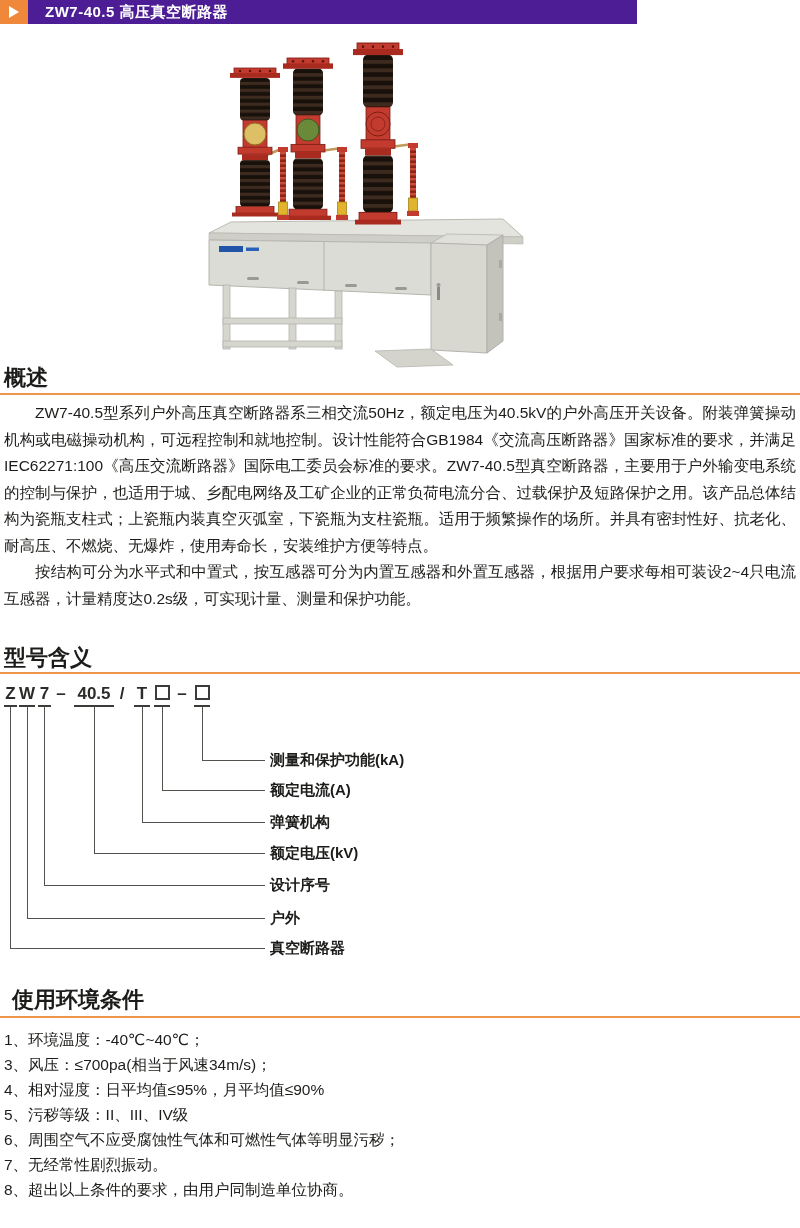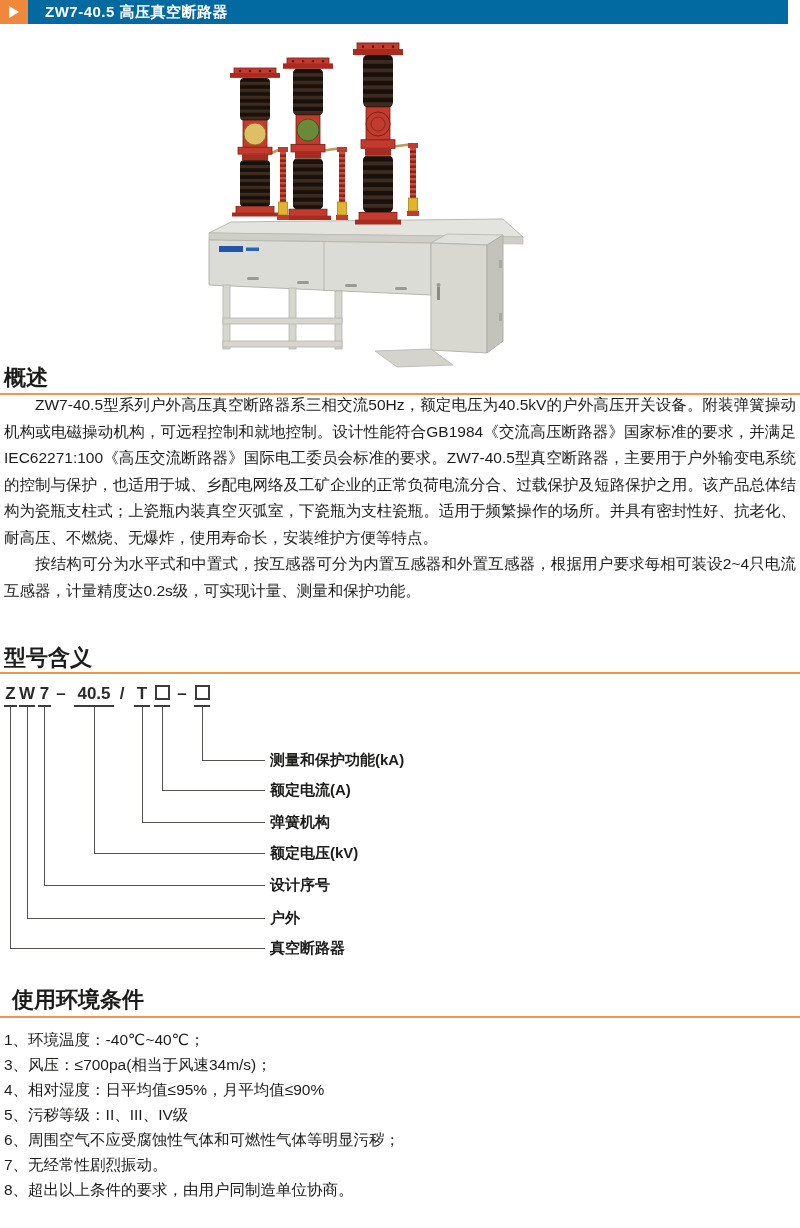--- a/index.html
+++ b/index.html
@@ -2,37 +2,37 @@
 <html><head>
 <meta charset="utf-8">
 <style>
   html,body{margin:0;padding:0;}
   body{
     width:800px;height:1228px;position:relative;background:#ffffff;
     font-family:"Liberation Sans","DejaVu Sans",sans-serif;
     color:#1e1e1e;overflow:hidden;
   }
   
-  .header{position:absolute;left:0;top:0;width:788px;height:24px;background:#0369a1;}
+  .header{position:absolute;left:0;top:0;width:637px;height:24px;background:#4c1d95;}
   .header-accent{position:absolute;left:0;top:0;width:28px;height:24px;background:#F0883C;}
   .header-tri{position:absolute;left:9px;top:6px;width:0;height:0;
     border-left:10px solid #ffffff;border-top:6px solid transparent;border-bottom:6px solid transparent;}
   .header-title{position:absolute;left:45px;top:0;line-height:24px;color:#ffffff;
     font-weight:bold;font-size:15px;letter-spacing:0.5px;white-space:nowrap;}
   
   .sec-heading{position:absolute;left:4px;font-size:22px;font-weight:bold;color:#1c1c1a;line-height:24px;}
   #h-overview{top:366px;}
   #h-model{top:646px;}
   #h-env{top:988px;margin-left:8px;}
   .rule{position:absolute;left:0;width:800px;height:2px;background:#F0964B;}
   #r1{top:393px;}
   #r2{top:672px;}
   #r3{top:1016px;}
   
-  .body-text{position:absolute;left:4px;top:392px;width:792px;font-size:15.5px;
+  .body-text{position:absolute;left:4px;top:400px;width:792px;font-size:15.5px;
     line-height:26.5px;text-align:justify;color:#1c1c1a;}
   .body-text p{margin:0;text-indent:2em;}
   
   .diagram{position:absolute;left:4px;top:684px;width:470px;height:292px;}
   .tok{position:absolute;top:0;text-align:center;font-weight:bold;font-size:17px;
     color:#2b2b29;line-height:20px;}
   .tok.u{border-bottom:2px solid #3c3c3a;padding-bottom:1px;}
   .sq{display:inline-block;width:11px;height:11px;border:2px solid #3c3c3a;margin-bottom:-1px;}
   .conn{position:absolute;top:23px;border-left:1.5px solid #55524e;border-bottom:1.5px solid #55524e;}
   #c1{left:6px;width:254px;height:241px;}

